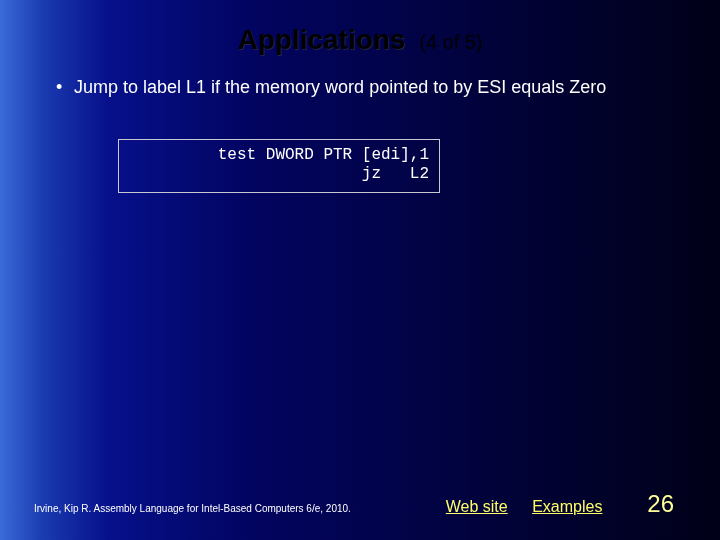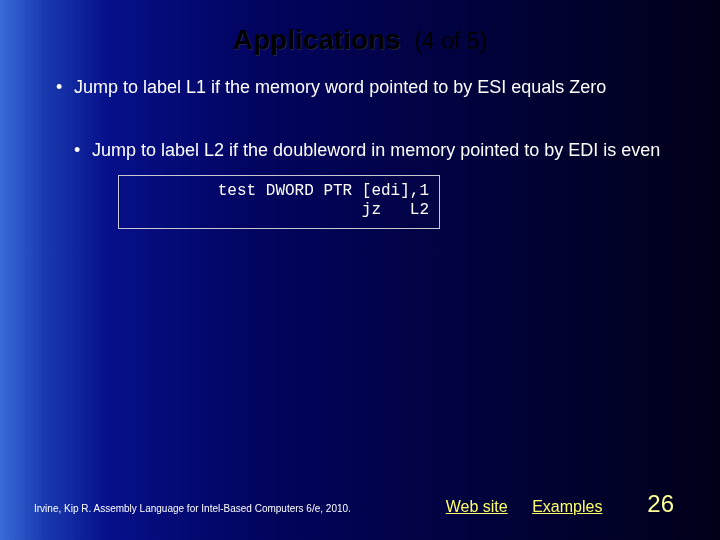--- a/index.html
+++ b/index.html
@@ -23,21 +23,21 @@
     font-size: 28px;
     font-weight: bold;
     font-family: "Arial", sans-serif;
   }
   .title-main {
     color: #000000;
     text-shadow: 1px 1px 0 rgba(80,80,60,0.4);
   }
   .title-sub {
     color: #000000;
-    font-size: 23px;
+    font-size: 20px;
     font-weight: normal;
     margin-left: 6px;
   }
   .body {
     color: #ffffff;
     font-size: 18px;
     padding: 0 46px;
     margin-top: 20px;
   }
   ul.outer {
@@ -136,25 +136,20 @@
 
   <div class="body">
 
     <ul class="outer">
       <li>
         <span>Jump to label L1 if the memory word pointed to by ESI equals Zero</span>
       </li>
     </ul>
 
     <div class="second-block">
-      <ul class="inner">
-        <li>
-          <span>Jump to label L2 if the doubleword in memory pointed to by EDI is even</span>
-        </li>
-      </ul>
       <div class="codebox" style="margin-left:48px;text-align:right;">test DWORD PTR [edi],1
 jz   L2</div>
     </div>
 
   </div>
 
   <div class="footer">
     <span class="footer-cite">Irvine, Kip R. Assembly Language for Intel-Based Computers 6/e, 2010.</span>
     <span class="footer-links">
       <a href="#">Web site</a>

